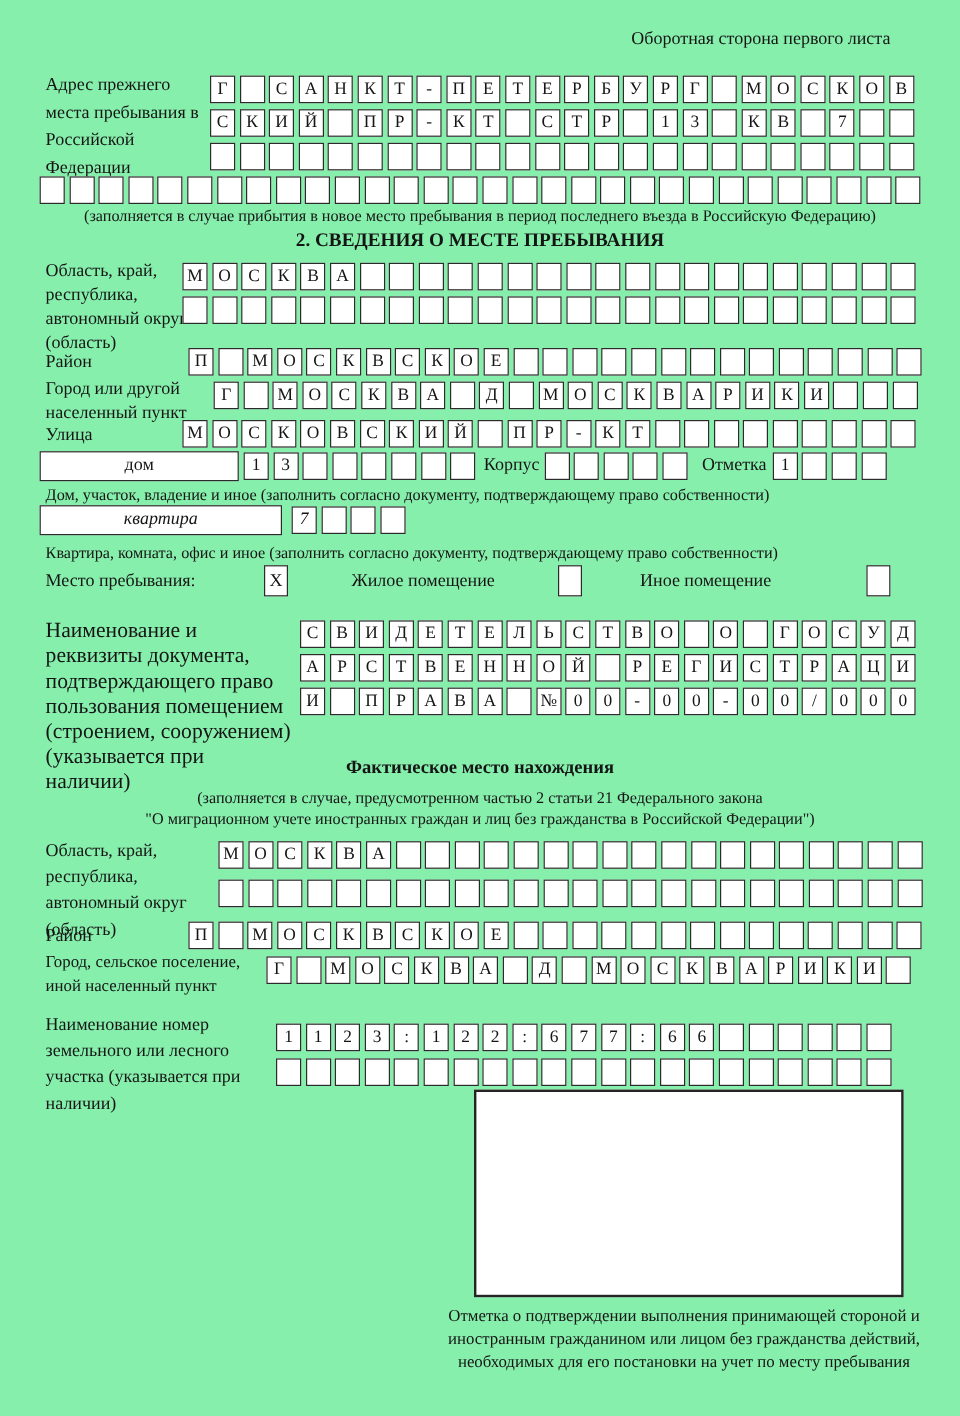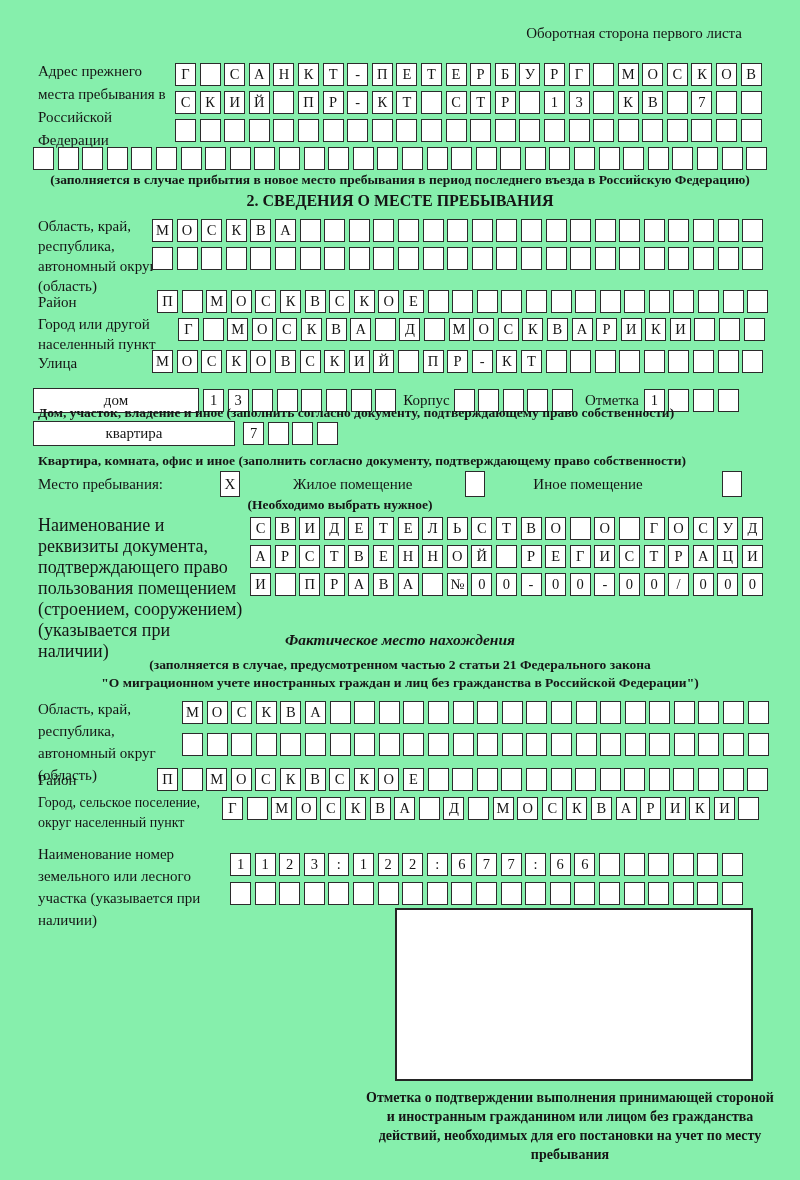--- a/index.html
+++ b/index.html
@@ -13,21 +13,21 @@
 
   .cellrow { position:absolute; display:flex; gap:3.6px; }
   .cell {
     flex:0 0 21px; width:21px; height:23px;
     border:1.6px solid #2b2b2b;
     display:flex; align-items:center; justify-content:center;
     font-size:14.5px; line-height:1; background:#fff;
   }
 
   .flabel { position:absolute; font-size:15px; line-height:22px; }
-  .cap    { position:absolute; font-size:13.5px; line-height:17px;font-weight:bold; }
+  .cap    { position:absolute; font-size:13.5px; line-height:17px; }
   .center { left:0; width:100%; text-align:center; }
   .bold   { font-weight:bold; }
 
   .inlinerow { position:absolute; display:flex; align-items:center; }
   .widebox {
     border:1.6px solid #2b2b2b; height:25px;
     display:flex; align-items:center; justify-content:center;
     font-size:15px; background:#fff;
   }
   .cellgroup { display:flex; gap:3.6px; }
@@ -297,21 +297,21 @@
       <span class="cell"></span>
       <span class="cell"></span>
       <span class="cell"></span>
       <span class="cell"></span>
       <span class="cell"></span>
       <span class="cell"></span>
       <span class="cell"></span>
       <span class="cell"></span>
     </div>
 
-  <div class="inlinerow" style="left:33px; top:388px;">
+  <div class="inlinerow" style="left:33px; top:376px;">
     <div class="widebox" style="width:166px;">дом</div>
     <div class="cellgroup" style="margin-left:4px;">
         <span class="cell">1</span>
         <span class="cell">3</span>
         <span class="cell"></span>
         <span class="cell"></span>
         <span class="cell"></span>
         <span class="cell"></span>
         <span class="cell"></span>
         <span class="cell"></span>
@@ -327,41 +327,40 @@
     <div class="mlabel" style="margin-left:12px;">Отметка</div>
     <div class="cellgroup" style="margin-left:5px;">
         <span class="cell">1</span>
         <span class="cell"></span>
         <span class="cell"></span>
         <span class="cell"></span>
       </div>
   </div>
   <div class="cap" style="left:38px; top:404px;">Дом, участок, владение и иное (заполнить согласно документу, подтверждающему право собственности)</div>
 
-  <div class="inlinerow" style="left:33px; top:421px;">
+  <div class="inlinerow" style="left:33px; top:421px;font-style:italic;">
     <div class="widebox" style="width:202px;">квартира</div>
     <div class="cellgroup" style="margin-left:8px;">
         <span class="cell">7</span>
         <span class="cell"></span>
         <span class="cell"></span>
         <span class="cell"></span>
       </div>
   </div>
   <div class="cap" style="left:38px; top:452px;">Квартира, комната, офис и иное (заполнить согласно документу, подтверждающему право собственности)</div>
 
   <div class="inlinerow" style="left:38px; top:471px;gap:44px;">
     <div class="mlabel">Место пребывания:</div>
     <div class="checkbox" style="margin-left:13px;">X</div>
     <div class="mlabel" style="margin-left:9px;">Жилое помещение</div>
     <div class="checkbox" style="margin-left:9px;"></div>
     <div class="mlabel" style="margin-left:4px;">Иное помещение</div>
     <div class="checkbox" style="margin-left:35px;"></div>
     <div class="mlabel" style="margin-left:25px;">Организация</div>
   </div>
-  <div class="cap" style="left:40px; top:496px; width:600px; text-align:center;">(Необходимо выбрать нужное)</div>
 
   <div class="flabel" style="left:38px; top:515px; width:206px; font-size:18px; line-height:21px;">Наименование и реквизиты документа, подтверждающего право пользования помещением (строением, сооружением) (указывается при наличии)</div>
   <div class="cellrow" style="left:250px; top:517px;">
       <span class="cell">С</span>
       <span class="cell">В</span>
       <span class="cell">И</span>
       <span class="cell">Д</span>
       <span class="cell">Е</span>
       <span class="cell">Т</span>
       <span class="cell">Е</span>
@@ -420,21 +419,21 @@
       <span class="cell">0</span>
       <span class="cell">-</span>
       <span class="cell">0</span>
       <span class="cell">0</span>
       <span class="cell">/</span>
       <span class="cell">0</span>
       <span class="cell">0</span>
       <span class="cell">0</span>
     </div>
 
-  <div class="flabel center bold" style="top:629px; font-size:15.5px;font-style:italic;">Фактическое место нахождения</div>
+  <div class="flabel center bold" style="top:629px; font-size:15.5px;">Фактическое место нахождения</div>
   <div class="cap center" style="top:656px;">(заполняется в случае, предусмотренном частью 2 статьи 21 Федерального закона</div>
   <div class="cap center" style="top:674px;">"О миграционном учете иностранных граждан и лиц без гражданства в Российской Федерации")</div>
 
   <div class="flabel" style="left:38px; top:698px; width:150px; line-height:22px;">Область, край, республика, автономный округ (область)</div>
   <div class="cellrow" style="left:182px; top:701px;">
       <span class="cell">М</span>
       <span class="cell">О</span>
       <span class="cell">С</span>
       <span class="cell">К</span>
       <span class="cell">В</span>
@@ -507,21 +506,21 @@
       <span class="cell"></span>
       <span class="cell"></span>
       <span class="cell"></span>
       <span class="cell"></span>
       <span class="cell"></span>
       <span class="cell"></span>
       <span class="cell"></span>
       <span class="cell"></span>
     </div>
 
-  <div class="flabel" style="left:38px; top:793px; width:180px; font-size:14px; line-height:20px;">Город, сельское поселение, округ населенный пункт</div>
+  <div class="flabel" style="left:38px; top:793px; width:180px; font-size:14px; line-height:20px;">Город, сельское поселение, иной населенный пункт</div>
   <div class="cellrow" style="left:222px; top:797px;">
       <span class="cell">Г</span>
       <span class="cell"></span>
       <span class="cell">М</span>
       <span class="cell">О</span>
       <span class="cell">С</span>
       <span class="cell">К</span>
       <span class="cell">В</span>
       <span class="cell">А</span>
       <span class="cell"></span>

